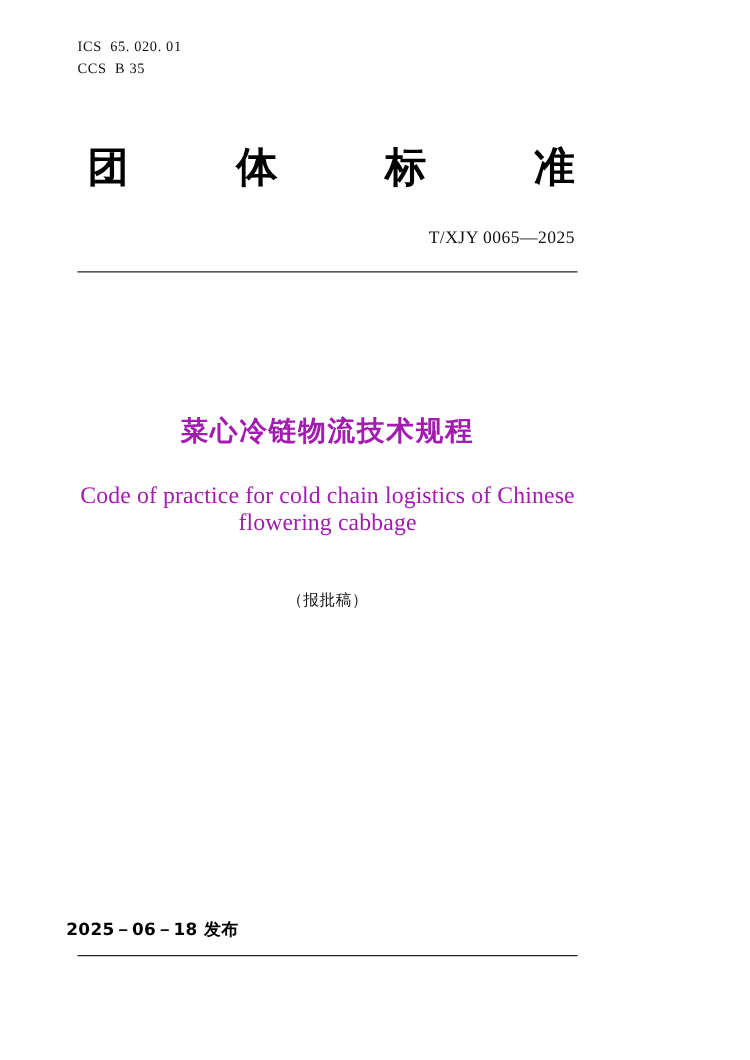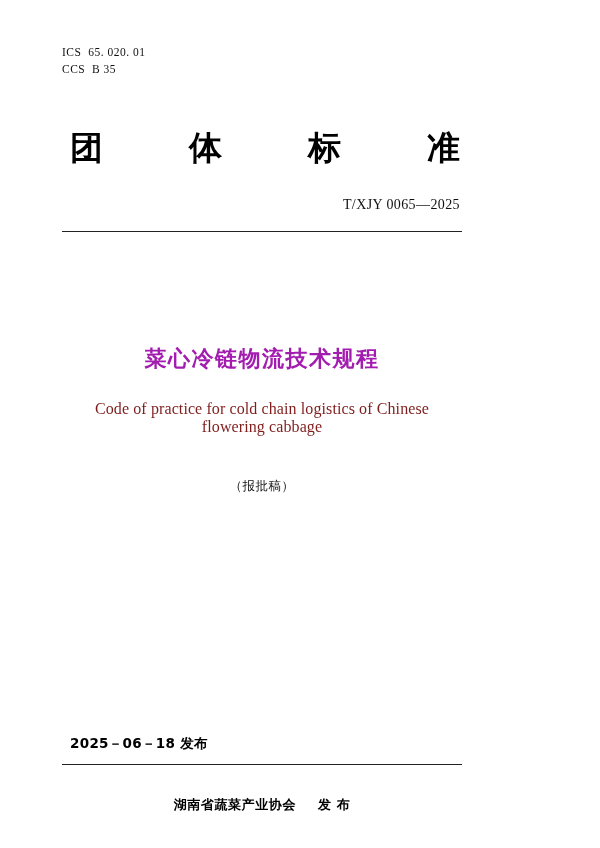--- a/index.html
+++ b/index.html
@@ -13,21 +13,21 @@
     font-family: "Liberation Serif", serif;
     color: #1a1a1a;
     position: relative;
     overflow: hidden;
   }
   .page {
     position: relative;
     width: 524px;
     height: 848px;
     box-sizing: border-box;
-    padding: 18px 62px;
+    padding: 4px 62px;
   }
 
   
   .codes {
     padding-top: 26px;
     font-family: "Liberation Serif", serif;
     font-size: 11.5px;
     line-height: 17px;
     letter-spacing: 0.5px;
     color: #111;
@@ -75,37 +75,37 @@
     font-family: "DejaVu Sans", sans-serif;
     font-weight: bold;
     font-size: 22px;
     letter-spacing: 1.5px;
     color: #a21caf;
   }
   .title-en {
     margin-top: 26px;
     text-align: center;
     font-family: "Liberation Serif", serif;
-    font-size: 16px;
+    font-size: 19px;
     letter-spacing: 0.1px;
-    color: #7f1d1d;
+    color: #a21caf;
   }
   .stage {
     margin-top: 42px;
     text-align: center;
     font-family: "DejaVu Sans", sans-serif;
     font-size: 12.5px;
     letter-spacing: 0.5px;
     color: #111;
   }
 
   
   .dates {
     position: absolute;
-    left: 70px;
+    left: 53px;
     right: 62px;
     top: 735px;
     display: flex;
     justify-content: space-between;
     font-family: "DejaVu Sans", sans-serif;
     font-weight: bold;
     font-size: 13.5px;
     letter-spacing: 0.3px;
     color: #000;
   }
@@ -154,17 +154,14 @@
   <div class="title-cn">菜心冷链物流技术规程</div>
   <div class="title-en">Code of practice for cold chain logistics of Chinese flowering cabbage</div>
   <div class="stage">（报批稿）</div>
 
   <div class="dates">
     <span>2025－06－18 发布</span>
   </div>
 
   <div class="rule-bottom"></div>
 
-  <div class="publisher">
-    <span>湖南省蔬菜产业协会</span><span class="gap"></span><span>发 布</span>
-  </div>
 
 </div>
 
 </body></html>

